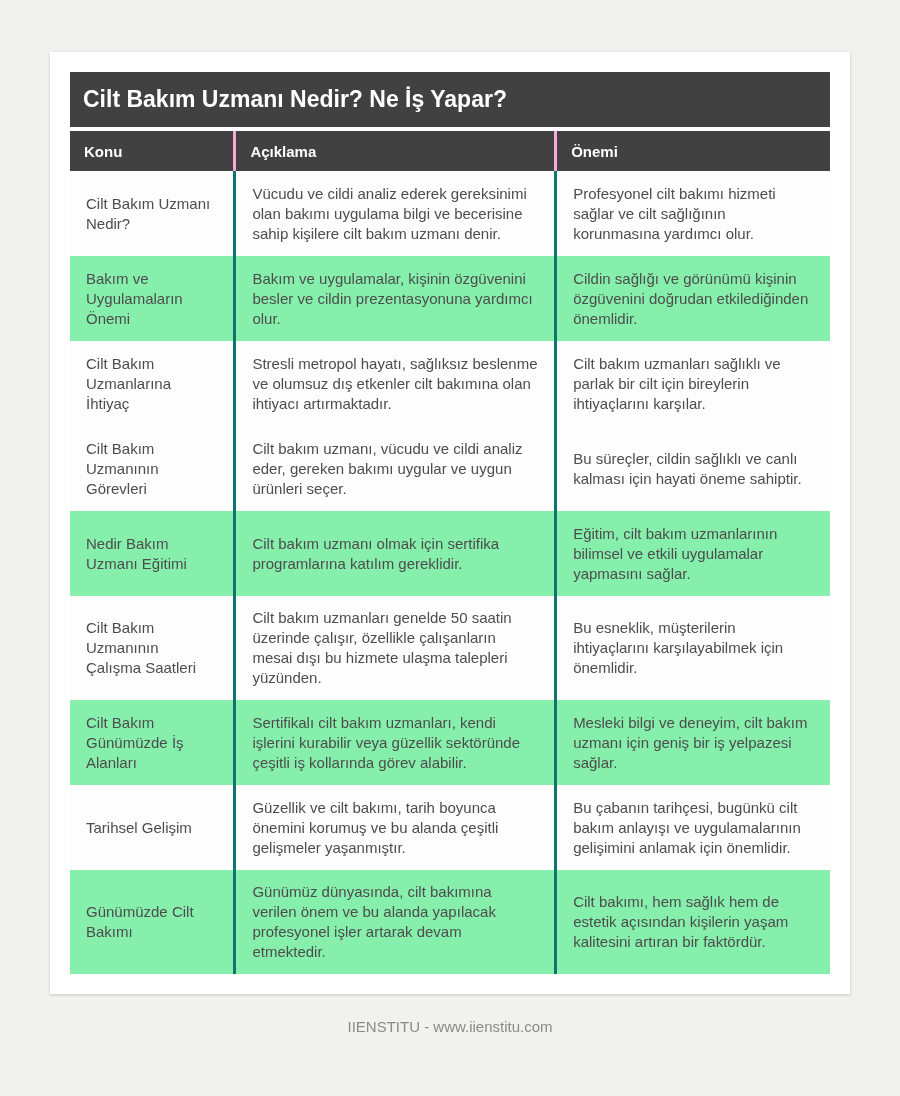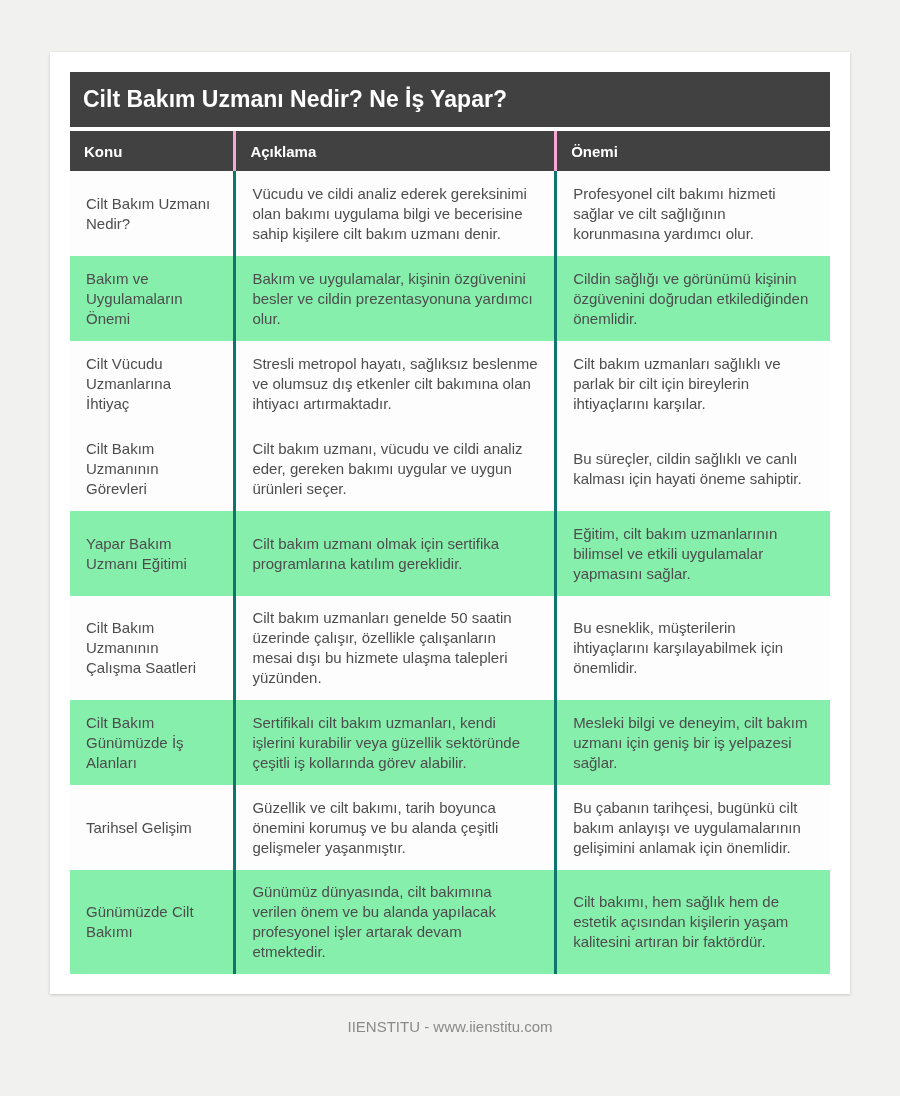--- a/index.html
+++ b/index.html
@@ -100,31 +100,31 @@
         <td>Cilt Bakım Uzmanı Nedir?</td>
         <td>Vücudu ve cildi analiz ederek gereksinimi olan bakımı uygulama bilgi ve becerisine sahip kişilere cilt bakım uzmanı denir.</td>
         <td>Profesyonel cilt bakımı hizmeti sağlar ve cilt sağlığının korunmasına yardımcı olur.</td>
       </tr>
       <tr class="row-dark">
         <td>Bakım ve Uygulamaların Önemi</td>
         <td>Bakım ve uygulamalar, kişinin özgüvenini besler ve cildin prezentasyonuna yardımcı olur.</td>
         <td>Cildin sağlığı ve görünümü kişinin özgüvenini doğrudan etkilediğinden önemlidir.</td>
       </tr>
       <tr class="row-light">
-        <td>Cilt Vücudu Uzmanlarına İhtiyaç</td>
+        <td>Cilt Bakım Uzmanlarına İhtiyaç</td>
         <td>Stresli metropol hayatı, sağlıksız beslenme ve olumsuz dış etkenler cilt bakımına olan ihtiyacı artırmaktadır.</td>
         <td>Cilt bakım uzmanları sağlıklı ve parlak bir cilt için bireylerin ihtiyaçlarını karşılar.</td>
       </tr>
       <tr class="row-light">
         <td>Cilt Bakım Uzmanının Görevleri</td>
         <td>Cilt bakım uzmanı, vücudu ve cildi analiz eder, gereken bakımı uygular ve uygun ürünleri seçer.</td>
         <td>Bu süreçler, cildin sağlıklı ve canlı kalması için hayati öneme sahiptir.</td>
       </tr>
       <tr class="row-dark">
-        <td>Yapar Bakım Uzmanı Eğitimi</td>
+        <td>Nedir Bakım Uzmanı Eğitimi</td>
         <td>Cilt bakım uzmanı olmak için sertifika programlarına katılım gereklidir.</td>
         <td>Eğitim, cilt bakım uzmanlarının bilimsel ve etkili uygulamalar yapmasını sağlar.</td>
       </tr>
       <tr class="row-light">
         <td>Cilt Bakım Uzmanının Çalışma Saatleri</td>
         <td>Cilt bakım uzmanları genelde 50 saatin üzerinde çalışır, özellikle çalışanların mesai dışı bu hizmete ulaşma talepleri yüzünden.</td>
         <td>Bu esneklik, müşterilerin ihtiyaçlarını karşılayabilmek için önemlidir.</td>
       </tr>
       <tr class="row-dark">
         <td>Cilt Bakım Günümüzde İş Alanları</td>

